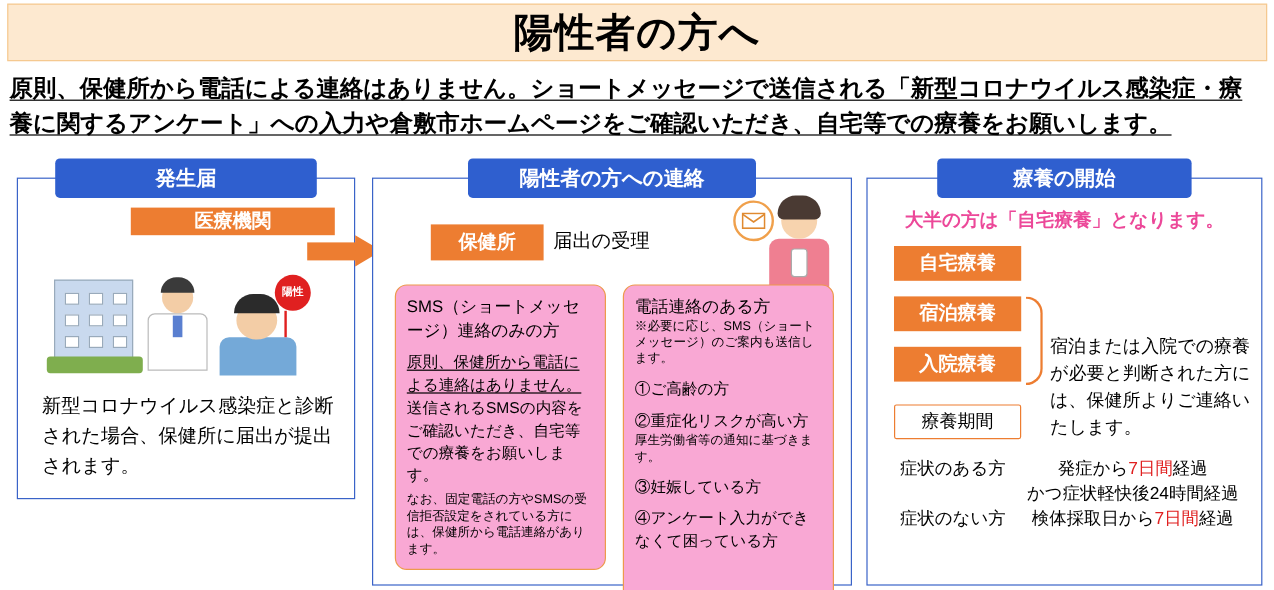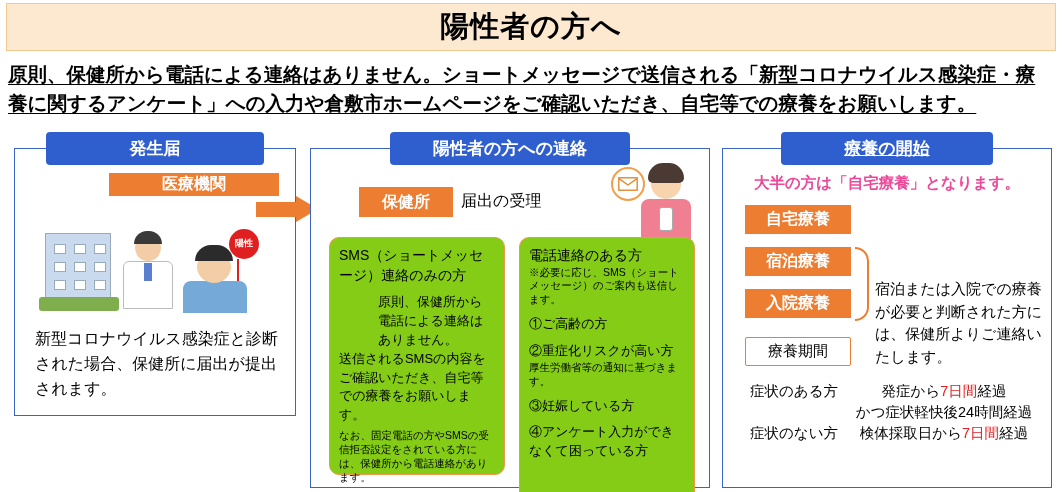--- a/index.html
+++ b/index.html
@@ -13,21 +13,21 @@
     overflow:hidden;
   }
 
   
   #title-banner {
     position:absolute; left:6px; top:3px; width:1050px; height:48px;
     background:#fde9d0; border:1px solid #f5c990;
     display:flex; align-items:center; justify-content:center;
   }
   #title-banner .t {
-    font-size:29px; font-weight:bold; letter-spacing:1px;
+    font-size:33px; font-weight:bold; letter-spacing:1px;
   }
 
   
   #lead {
     position:absolute; left:8px; top:60px; width:1046px;
     font-size:19.5px; font-weight:bold; line-height:1.5;
     text-decoration:underline;
     text-underline-offset:3px;
   }
 
@@ -42,21 +42,21 @@
   #panel-3 { left:722px; top:148px; width:330px; height:340px; }
 
   .panel-head {
     position:absolute; top:-17px; left:50%; transform:translateX(-50%);
     background:#2f5fcf; color:#ffffff; font-weight:bold;
     font-size:17px; text-align:center;
     padding:5px 0; border-radius:4px; white-space:nowrap;
   }
   #panel-1 .panel-head { width:218px; }
   #panel-2 .panel-head { width:240px; }
-  #panel-3 .panel-head { width:212px;text-decoration:underline; }
+  #panel-3 .panel-head { width:212px; }
 
   
   .orange-box {
     background:#ed7d31; color:#ffffff; font-weight:bold;
     text-align:center; font-size:16px;
     display:flex; align-items:center; justify-content:center;
   }
   .orange-outline {
     border:1.5px solid #ed7d31; color:#000000;
     background:#ffffff; text-align:center; font-size:15px;
@@ -111,27 +111,27 @@
     display:flex; align-items:center; justify-content:center;
   }
   .mail-bubble svg { display:block; }
   .nurse-head { position:absolute; left:40px; top:6px; width:30px; height:30px; border-radius:50%; background:#f7d3ae; }
   .nurse-hair { position:absolute; left:37px; top:0px; width:36px; height:20px; border-radius:18px 18px 6px 6px; background:#4a3a33; }
   .nurse-body { position:absolute; left:30px; top:36px; width:50px; height:44px; background:#ef7f91; border-radius:8px 8px 0 0; }
   .phone { position:absolute; left:48px; top:44px; width:14px; height:24px; background:#ffffff; border:1px solid #aaa; border-radius:3px; }
 
   .subbox {
     position:absolute; border:1.5px solid #ed9a4c; border-radius:10px;
-    background:#84cc16; padding:8px 9px;
+    background:#f9a8d4; padding:8px 9px;
     font-size:13.5px; line-height:1.42;
   }
   #p2-box-left  { left:18px;  top:88px; width:176px; height:238px; }
   #p2-box-right { left:208px; top:88px; width:176px; height:270px; }
   .subbox .hd { font-size:14px; line-height:1.4; }
-  .subbox .ul { text-underline-offset:2px;margin-left:39px; }
+  .subbox .ul { text-decoration:underline; text-underline-offset:2px; }
   .subbox .sm { font-size:10.5px; line-height:1.32; }
   .subbox .mid { font-size:13px; line-height:1.45; }
 
   
   #p3-lead {
     position:absolute; left:0; top:24px; width:100%;
     text-align:center; color:#ec4899; font-weight:bold; font-size:15.5px;
   }
   #p3-jitaku  { position:absolute; left:22px; top:56px;  width:106px; height:29px; }
   #p3-shukuhaku { position:absolute; left:22px; top:98px; width:106px; height:29px; }

